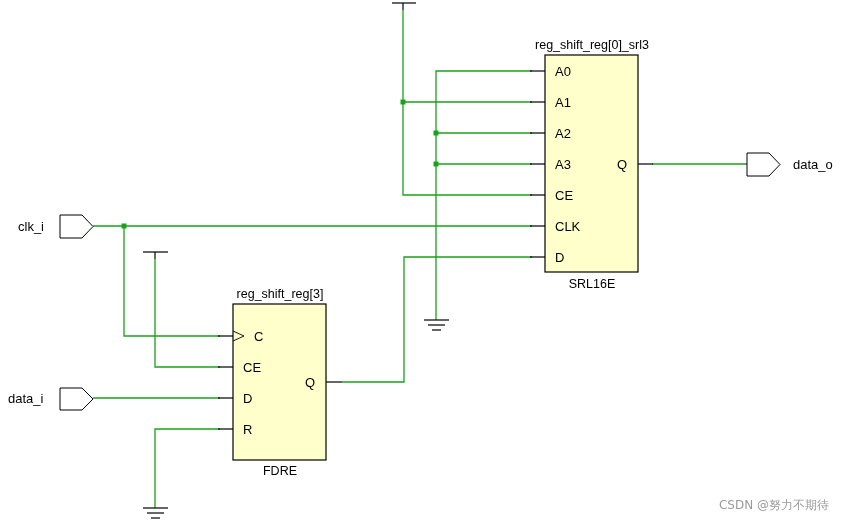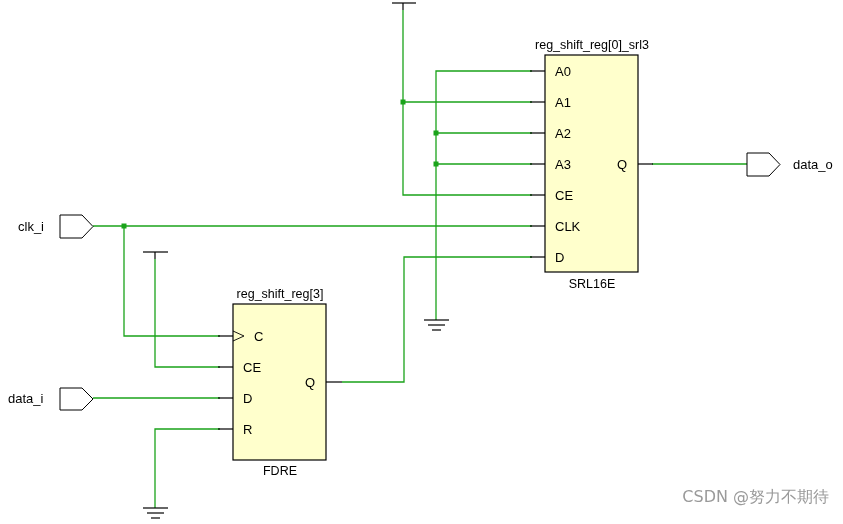--- a/index.html
+++ b/index.html
@@ -7,21 +7,21 @@
            font-family: "Liberation Sans", sans-serif; }
     svg { position: absolute; left: 0; top: 0; }
     .wire { stroke: #1aa31a; stroke-width: 1.3; fill: none; }
     .pin { stroke: #000000; stroke-width: 1.2; fill: none; }
     .cell { fill: #ffffcc; stroke: #000000; stroke-width: 1.2; }
     .port { fill: #ffffff; stroke: #000000; stroke-width: 1; }
     .sym { stroke: #000000; stroke-width: 1.2; fill: none; }
     .junction { fill: #1aa31a; }
     .lbl { font-size: 13px; fill: #000000; font-family: "Liberation Sans", sans-serif; }
     .name { font-size: 12.5px; fill: #000000; font-family: "Liberation Sans", sans-serif; }
-    .watermark { position: absolute; right: 14px; bottom: 16px; font-size: 16px; color: #9a9a9a;
+    .watermark { position: absolute; right: 14px; bottom: 10px; font-size: 12px; color: #9a9a9a;
                  font-family: "DejaVu Sans", sans-serif; }
   </style>
 </head>
 <body>
 
 <svg width="843" height="524" viewBox="0 0 843 524">
 
   <polyline class="wire" points="403,10 403,195 532,195"></polyline>
   <line class="wire" x1="403" y1="102" x2="532" y2="102"></line>
 

